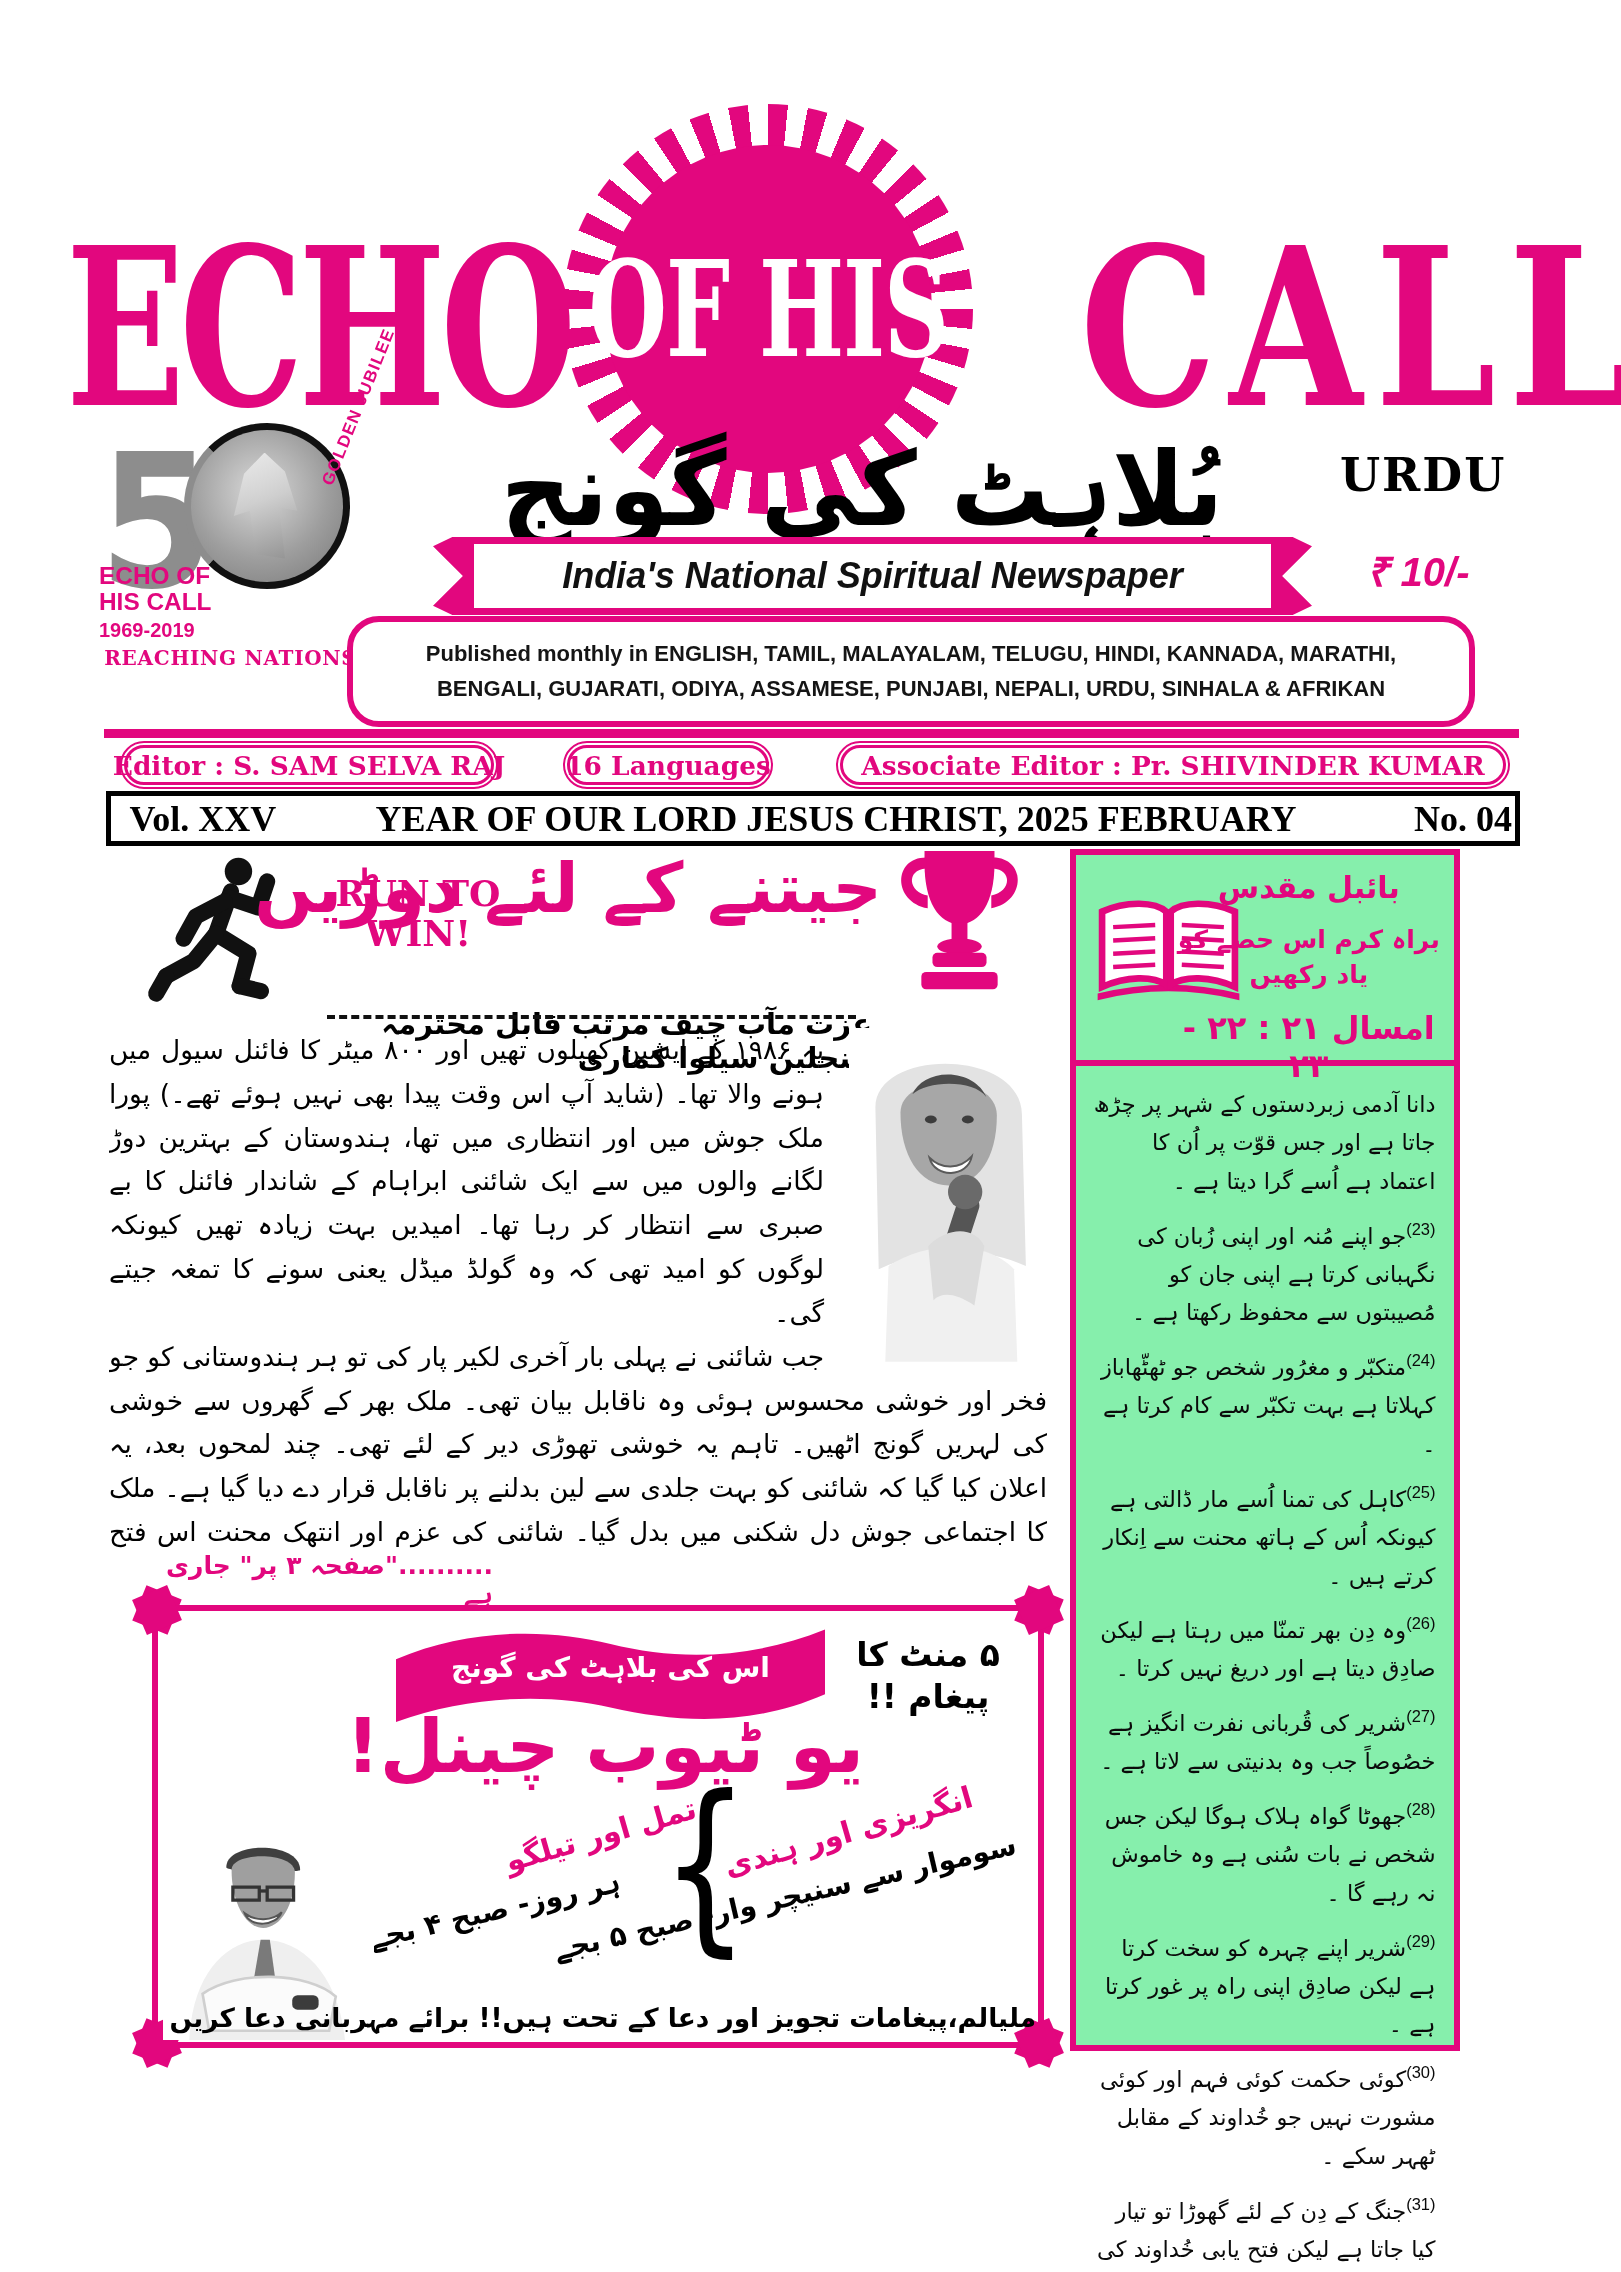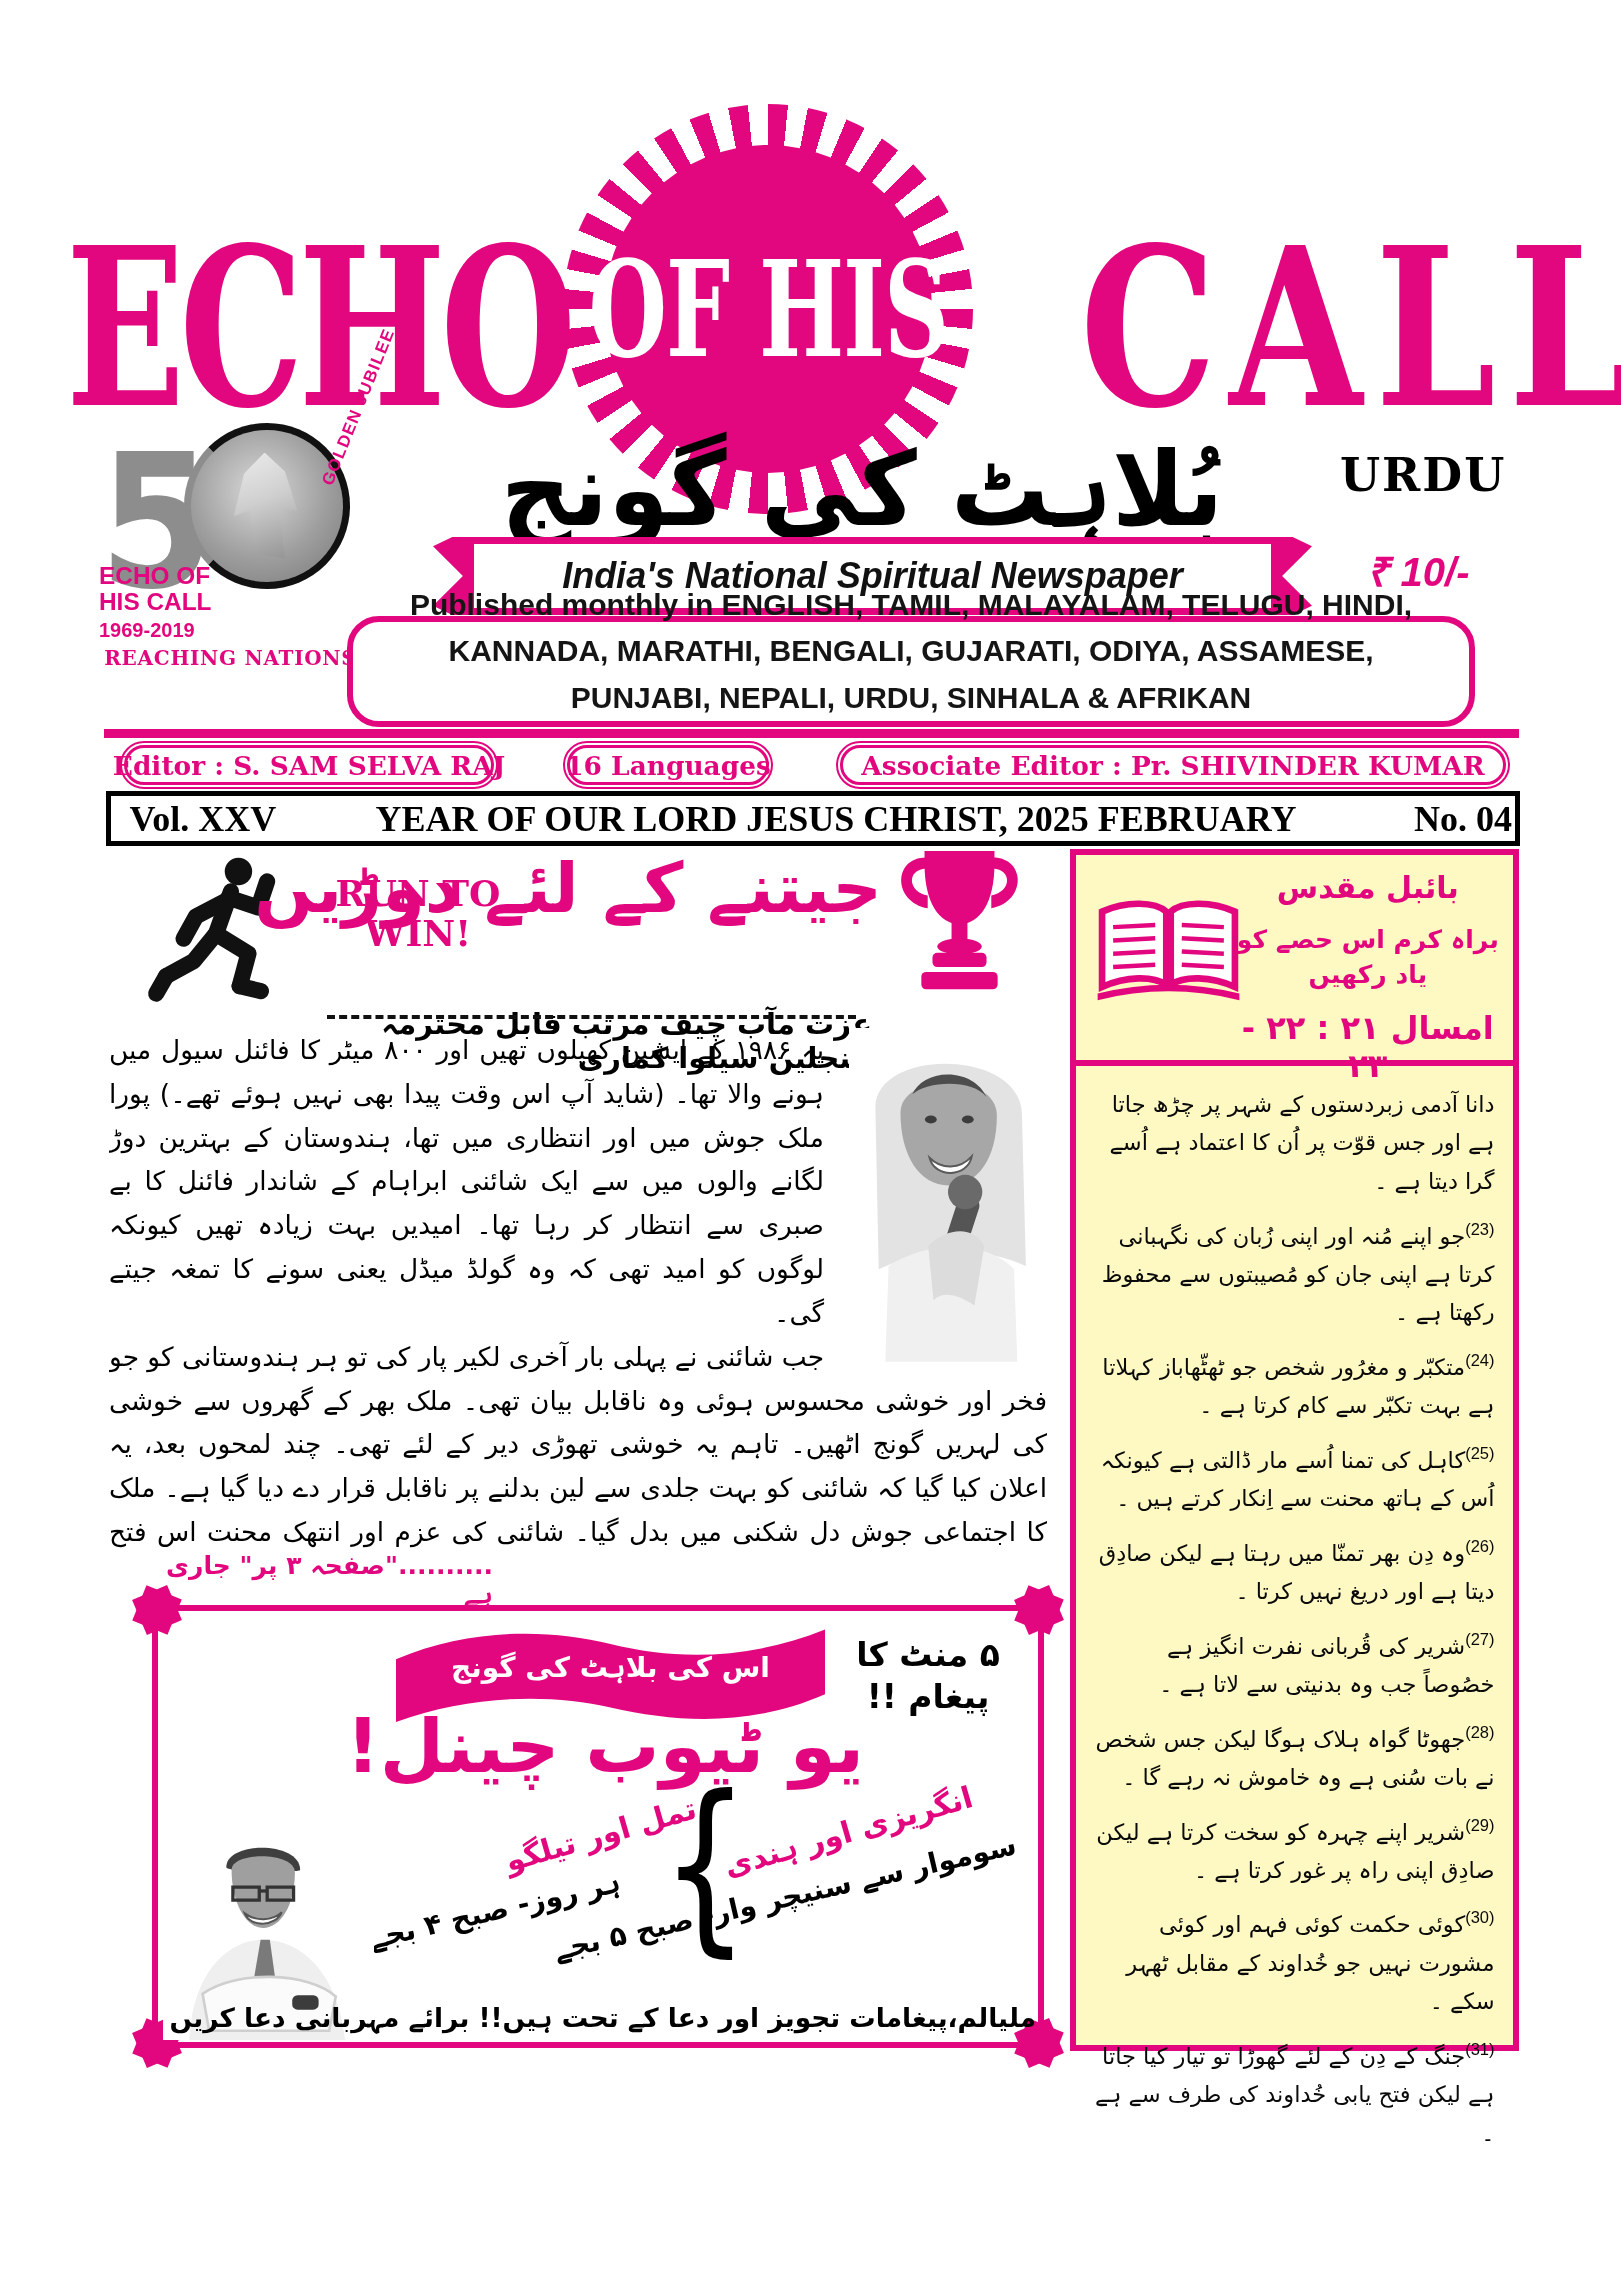--- a/index.html
+++ b/index.html
@@ -92,22 +92,22 @@
   .ribbon-inner{
     position:absolute;left:41px;right:41px;top:7.3px;bottom:7.3px;background:#fff;
     display:flex;align-items:center;justify-content:center;
     font-style:italic;font-weight:700;font-size:36px;color:#111;white-space:nowrap;
   }
 
   
   .published{
     left:347px;top:616px;width:1128px;height:111px;
     border:6.6px solid var(--pink);border-radius:32px;background:#fff;
-    display:flex;align-items:flex-end;justify-content:center;text-align:center;
-    font-weight:700;font-size:30px;line-height:1.55;color:#151515;
+    display:flex;align-items:center;justify-content:center;text-align:center;
+    font-weight:700;font-size:22px;line-height:1.55;color:#151515;
     padding:0 26.4px;transform-origin:center;
   }
 
   
   .pink-rule{left:104px;top:729px;width:1415px;height:8.6px;background:var(--pink);}
   .info-box{
     position:absolute;top:745px;height:40px;border:3.3px solid var(--pink);border-radius:20px;
     outline:2px solid var(--pink);outline-offset:2px;background:#fff;
     display:flex;align-items:center;justify-content:center;
     color:var(--pink);font-family:"DejaVu Serif",serif;font-weight:700;font-size:26.4px;white-space:nowrap;
@@ -190,21 +190,21 @@
   }
   .promo-line1 .name{color:var(--pink);}
   .promo-line2{
     position:absolute;left:211px;top:391px;width:667px;text-align:center;color:#000;
     font-weight:600;font-size:26.4px;white-space:nowrap;
   }
   .photo-man{position:absolute;left:5.3px;top:218px;width:211px;height:211px;}
 
   
   .verse-col{
-    left:1070px;top:849px;width:449px;height:1202px;border:6.6px solid var(--pink);background:#fef9c3;
+    left:1070px;top:849px;width:390px;height:1202px;border:6.6px solid var(--pink);background:#86efac;
   }
   .verse-head{
     position:relative;height:211px;border-bottom:6.6px solid var(--pink);
   }
   .verse-head .book{position:absolute;left:14.5px;top:41px;width:155px;height:135px;}
   .vh-txt{position:absolute;right:13.2px;top:14.5px;width:264px;text-align:center;color:var(--pink);}
   .vh-l1{font-weight:700;font-size:30px;}
   .vh-l2{font-weight:700;font-size:25px;margin-top:17px;line-height:1.4;}
   .vh-ref{font-weight:700;font-size:32px;margin-top:17px;}
   .verses{padding:17px 18.5px 0 14.5px;}

